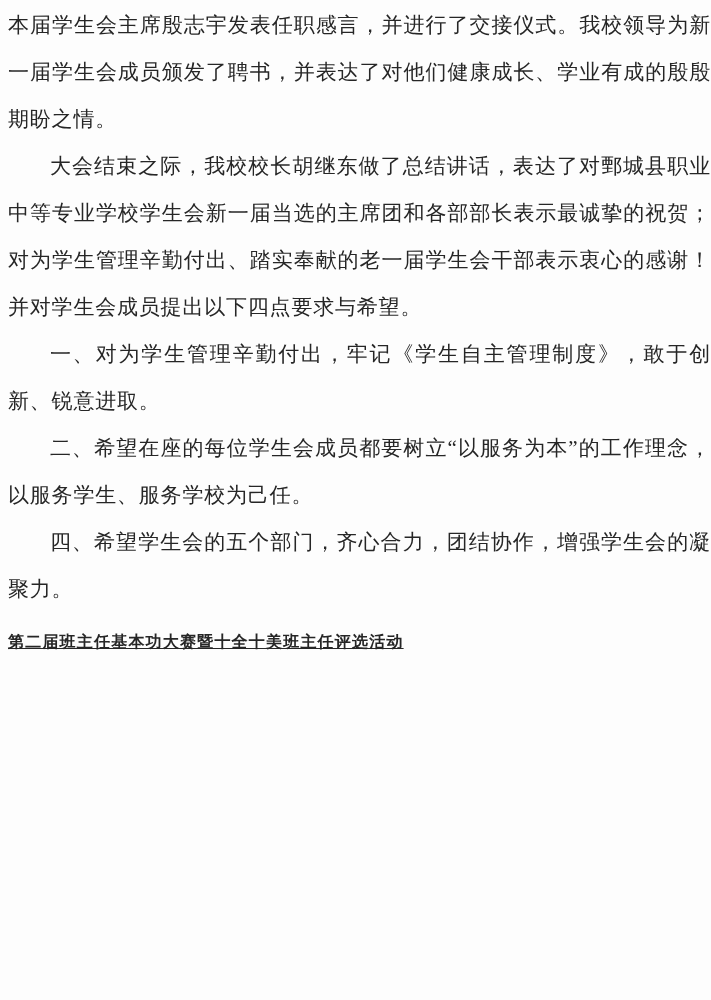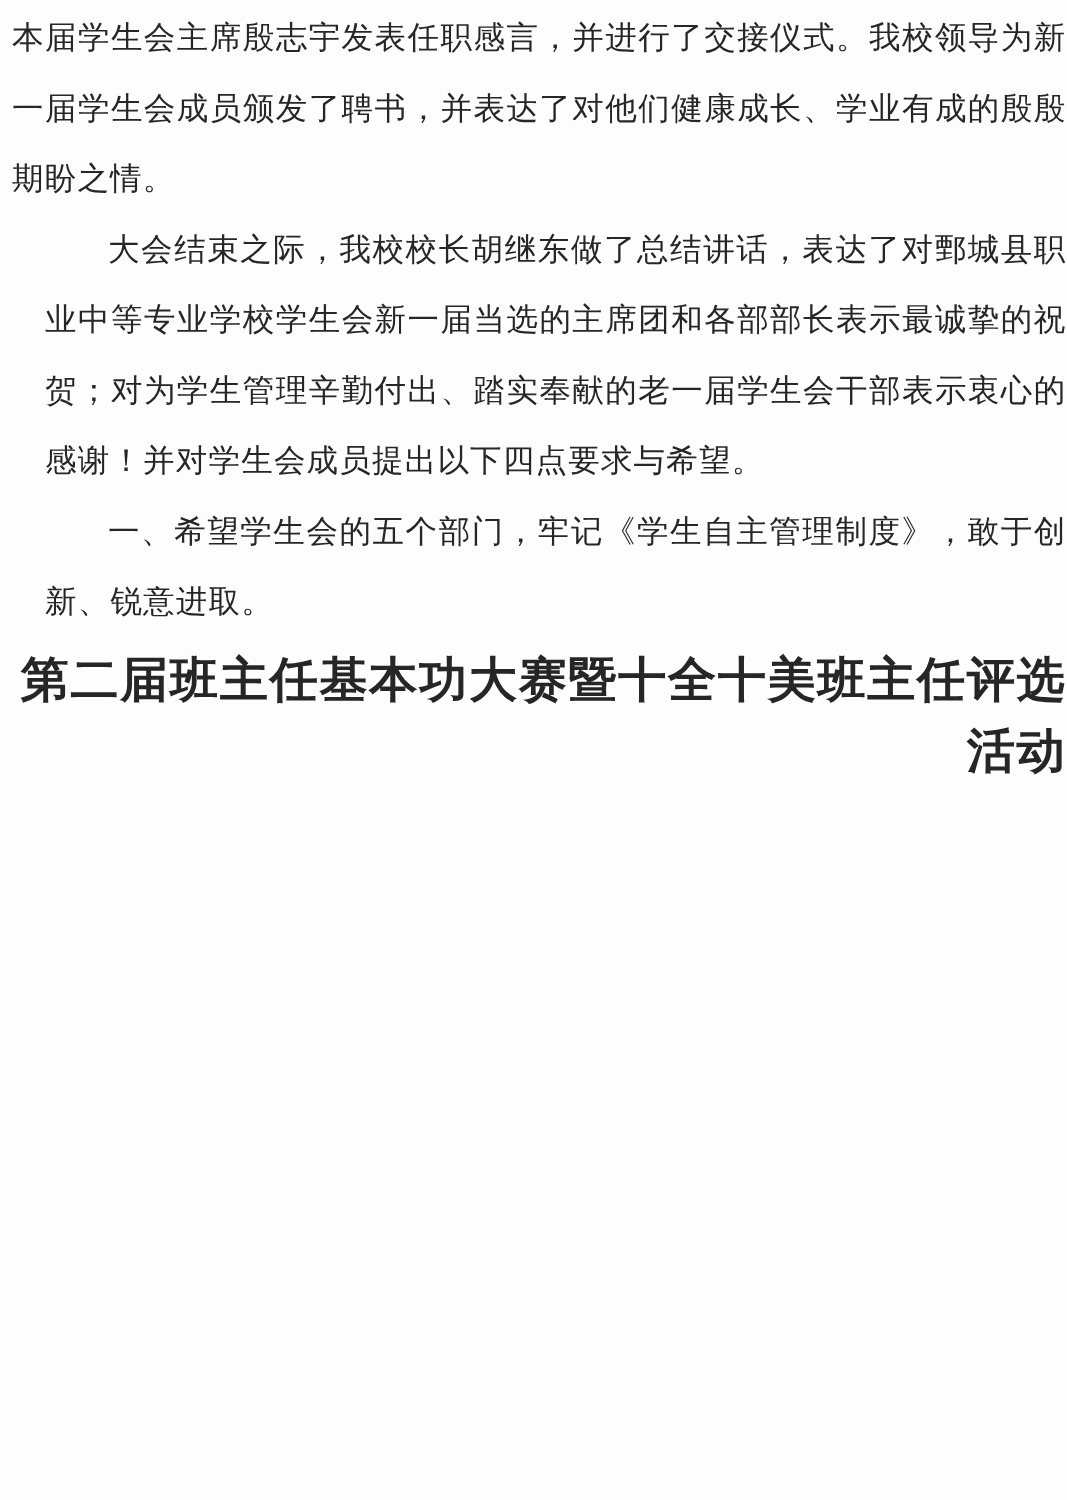--- a/index.html
+++ b/index.html
@@ -23,35 +23,37 @@
     letter-spacing: 0.8px;
     color: #262626;
     text-align: justify;
   }
   p.para {
     margin: 0;
     padding: 0;
   }
   p.para.indent {
     text-indent: 2em;
-    margin-left: 22px;
   }
   h2.heading {
     margin: 5px 0 0 0;
     padding: 0;
-    font-size: 32px;
+    font-size: 16px;
     font-weight: 700;
     line-height: 47px;
     letter-spacing: 1.2px;
-    text-align: right;
+    text-align: left;
+    text-decoration: underline;
   }
 </style>
 </head>
 <body style="background: rgb(253, 253, 253);">
 
 <div class="page" style="color: rgb(38, 38, 38);">
   <div class="section" id="before-heading">
       <p class="para">本届学生会主席殷志宇发表任职感言，并进行了交接仪式。我校领导为新一届学生会成员颁发了聘书，并表达了对他们健康成长、学业有成的殷殷期盼之情。</p>
       <p class="para indent">大会结束之际，我校校长胡继东做了总结讲话，表达了对鄄城县职业中等专业学校学生会新一届当选的主席团和各部部长表示最诚挚的祝贺；对为学生管理辛勤付出、踏实奉献的老一届学生会干部表示衷心的感谢！并对学生会成员提出以下四点要求与希望。</p>
-      <p class="para indent">一、希望学生会的五个部门，牢记《学生自主管理制度》，敢于创新、锐意进取。</p>
+      <p class="para indent">一、对为学生管理辛勤付出，牢记《学生自主管理制度》，敢于创新、锐意进取。</p>
+      <p class="para indent">二、希望在座的每位学生会成员都要树立“以服务为本”的工作理念，以服务学生、服务学校为己任。</p>
+      <p class="para indent">四、希望学生会的五个部门，齐心合力，团结协作，增强学生会的凝聚力。</p>
     </div>
   <h2 class="heading">第二届班主任基本功大赛暨十全十美班主任评选活动</h2>
 </div>
 
 </body></html>

